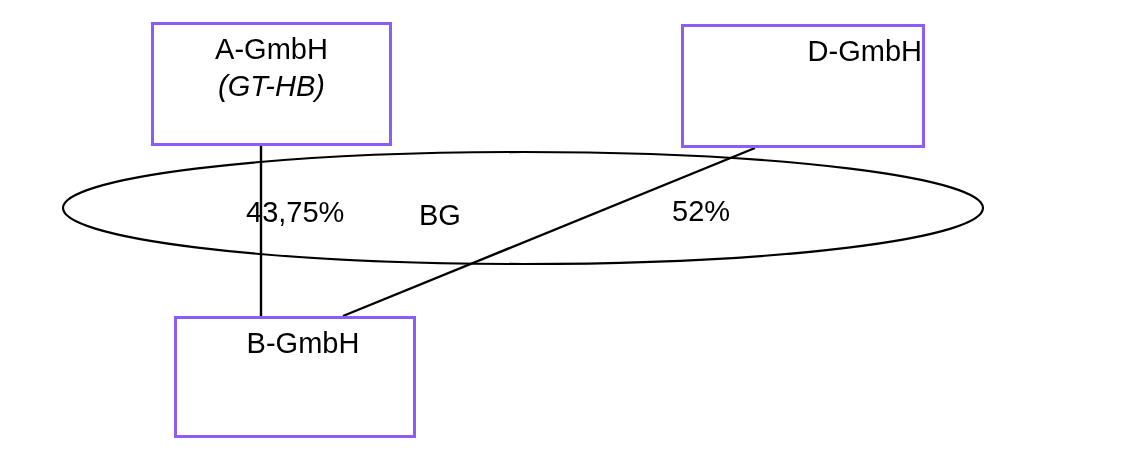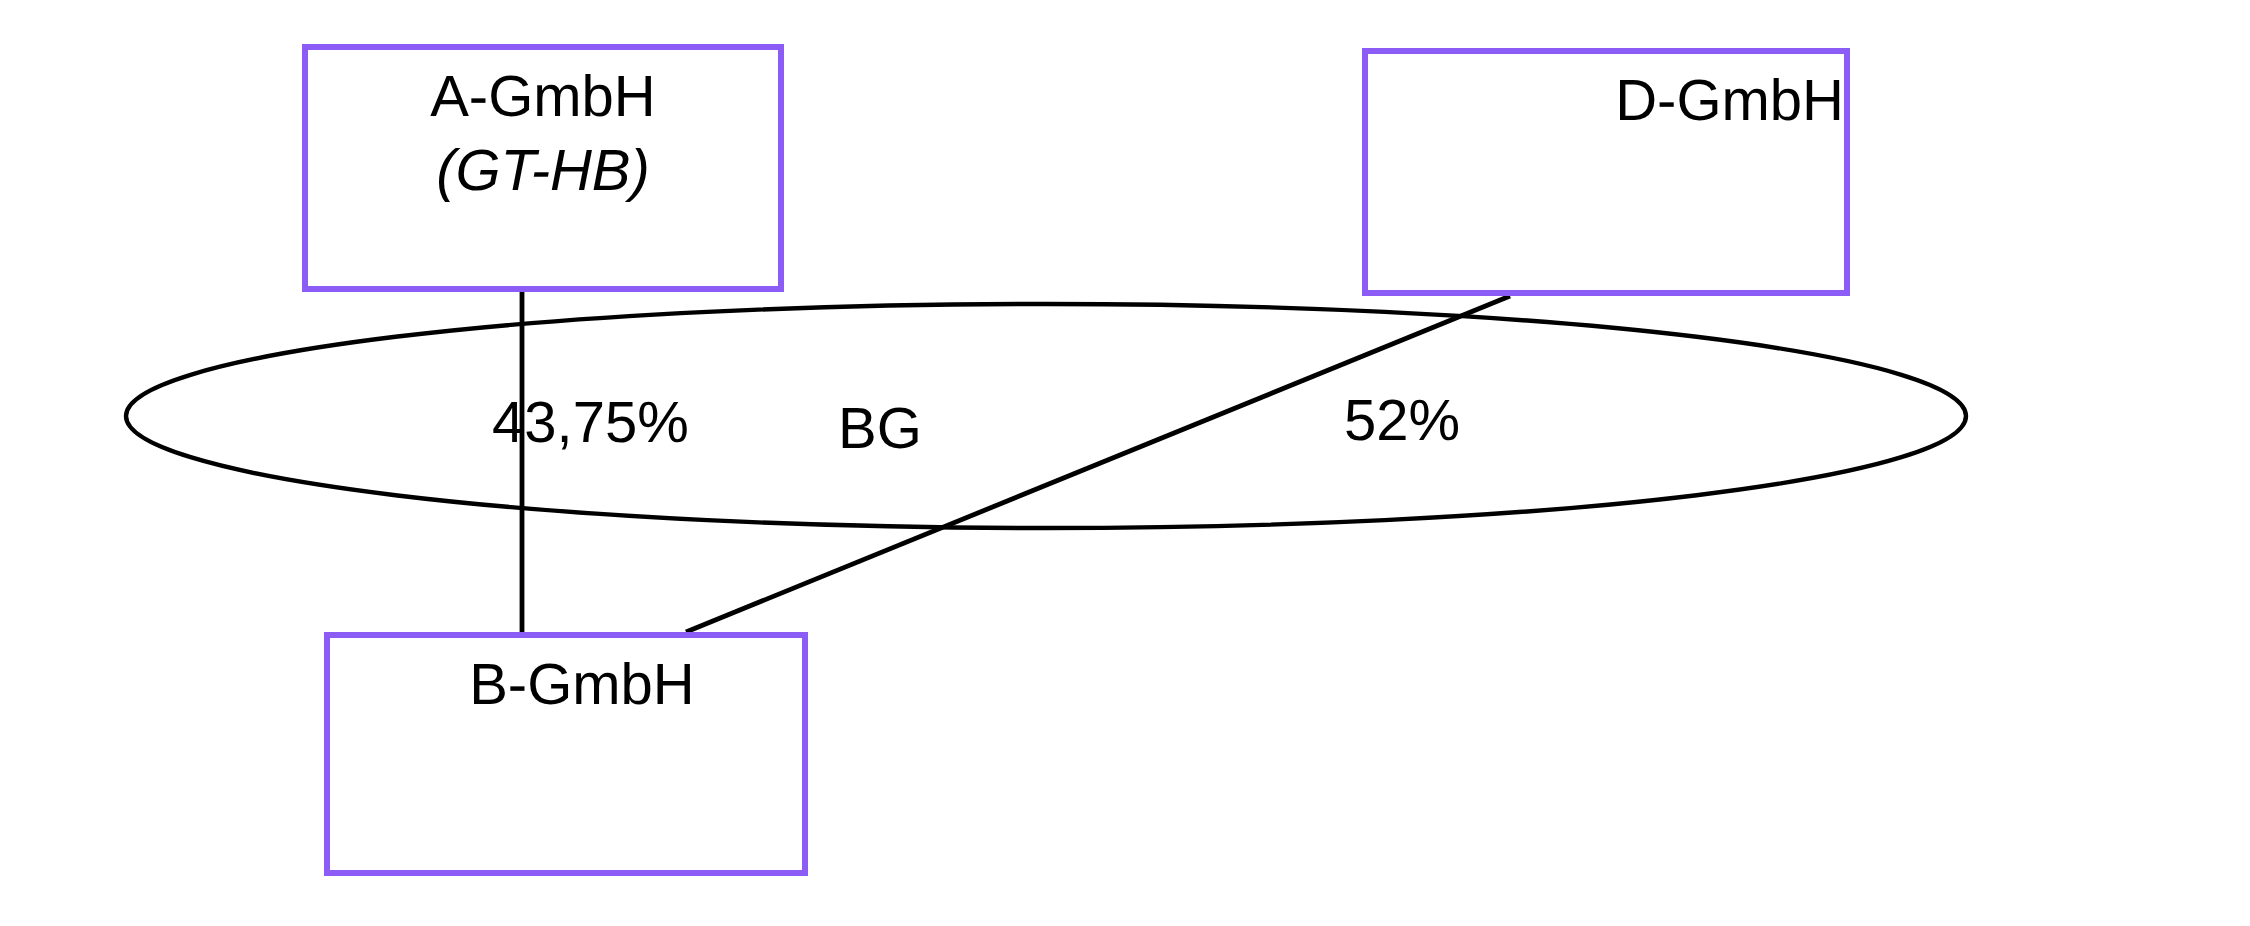--- a/index.html
+++ b/index.html
@@ -34,21 +34,21 @@
     line-height: 1.28;
     color: #000000;
     font-size: 29px;
     padding-top: 6px;
   }
   .entity-line-1 { display: block; white-space: nowrap; }
   .entity-line-2 { display: block; white-space: nowrap; font-style: italic; }
 
   #box-a { left: 151px; top: 22px;  width: 241px; height: 124px; }
   #box-d { left: 681px; top: 24px;  width: 244px; height: 124px; text-align: right; }
-  #box-b { left: 162px; top: 316px; width: 242px; height: 122px; padding-left: 16px; }
+  #box-b { left: 174px; top: 316px; width: 242px; height: 122px; padding-left: 16px; }
 
   .edge-label {
     position: absolute;
     color: #000000;
     font-size: 29px;
     white-space: nowrap;
   }
   #label-4375 { left: 246px; top: 196px; }
   #label-15   { left: 672px; top: 195px; }
   #label-bg   { left: 419px; top: 169px; font-size: 29px; margin-top: 30px; }

